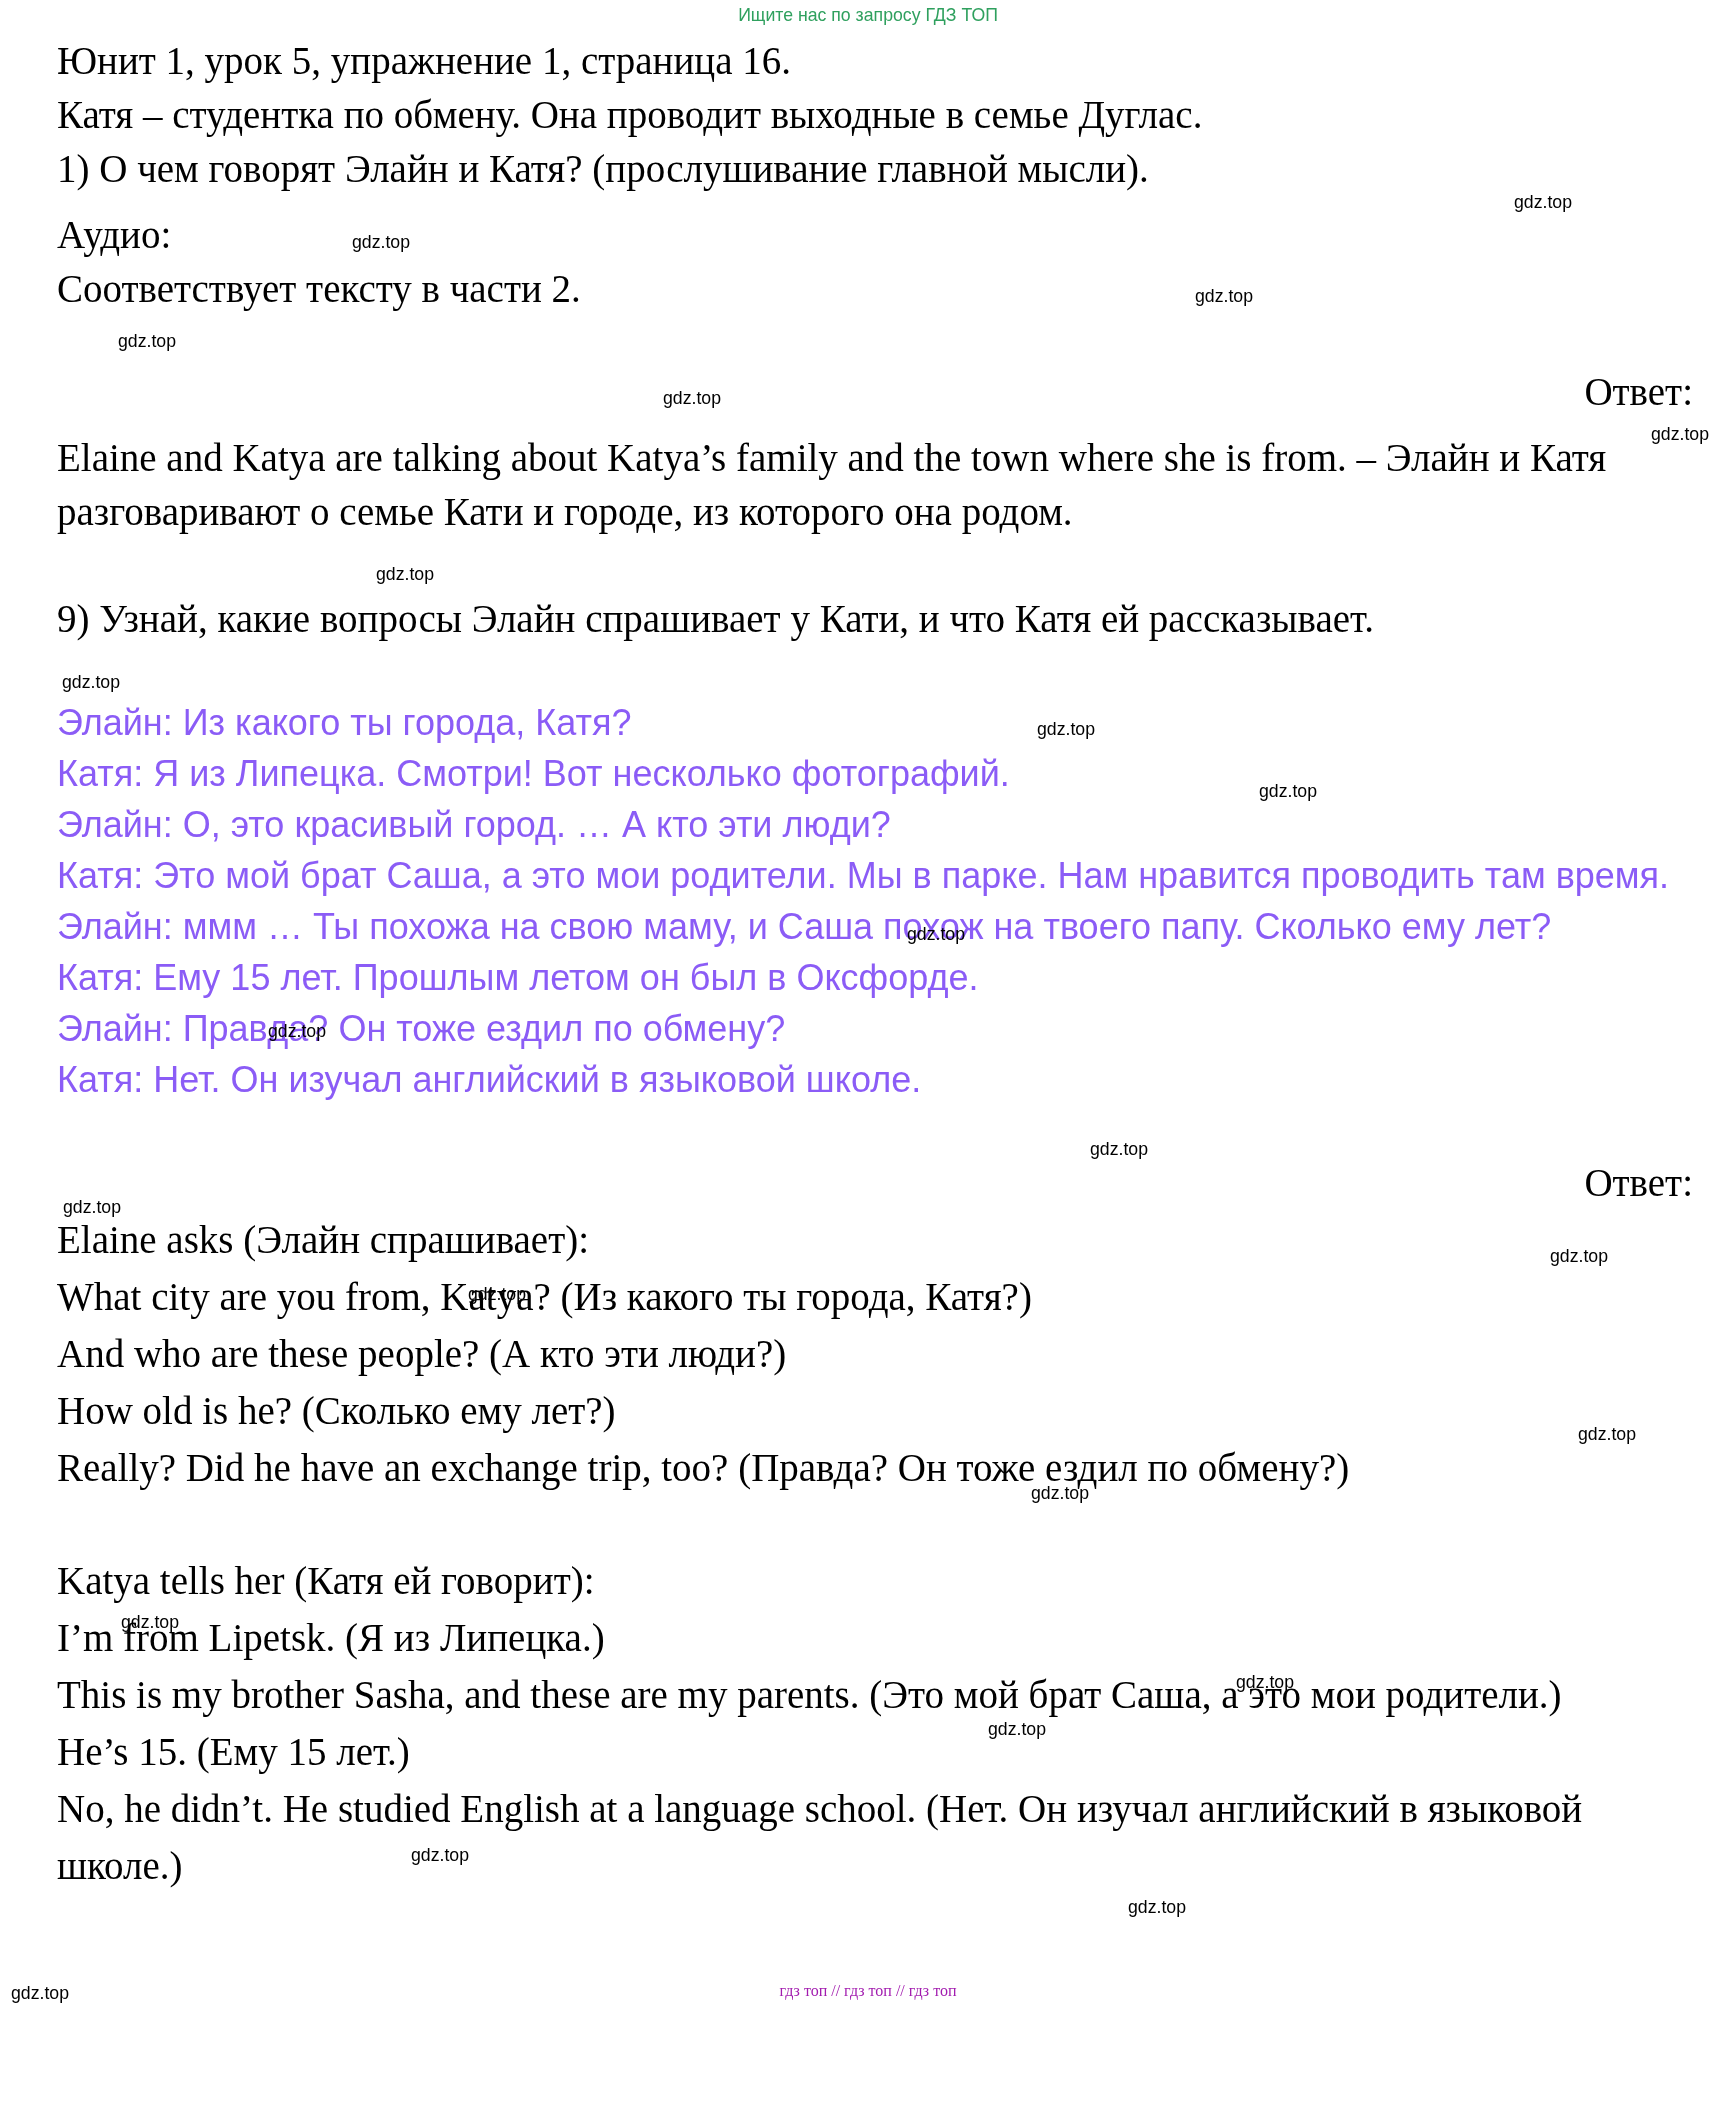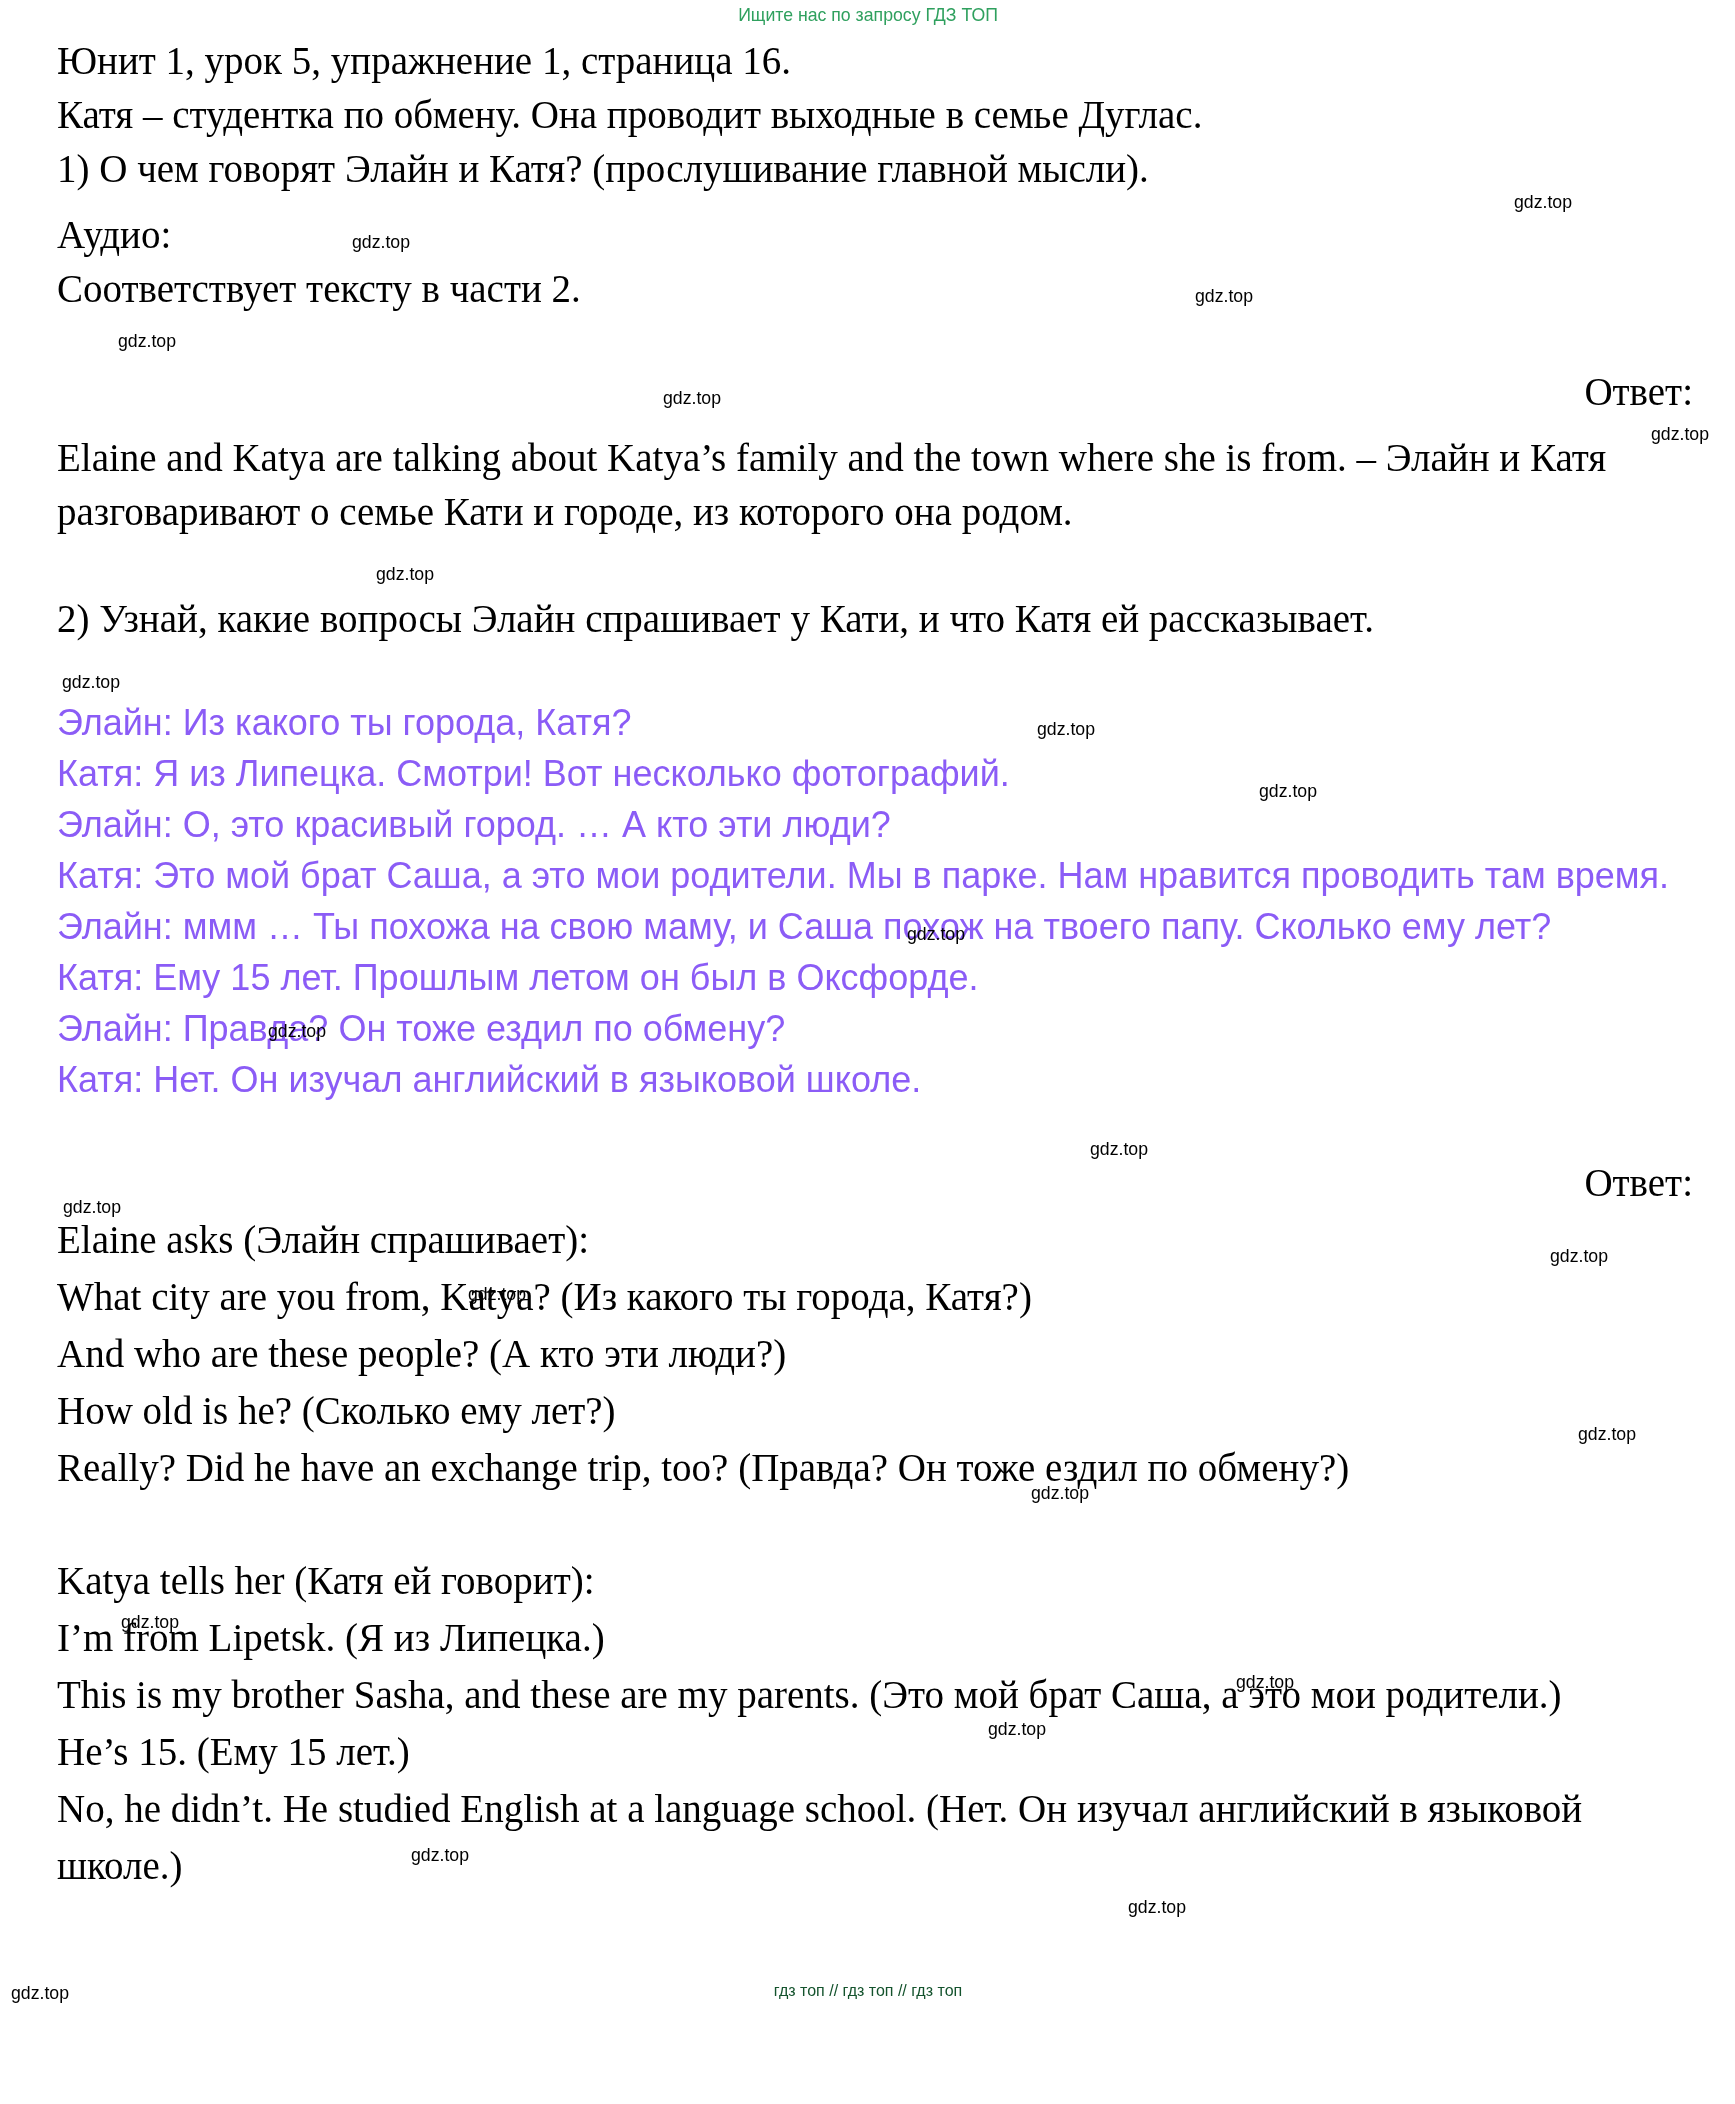--- a/index.html
+++ b/index.html
@@ -55,23 +55,23 @@
     font-size: 17.7px;
     color: #000000;
     white-space: nowrap;
   }
   .footer {
     position: absolute;
     bottom: 6.7px;
     left: 0;
     width: 100%;
     text-align: center;
-    font-family: Liberation Sans, sans-serif;
+    font-family: Liberation Serif, serif;
     font-size: 16px;
-    color: #14532d;
+    color: #a21caf;
     cursor: pointer;
   }
 </style>
 </head>
 <body>
 
 <div class="page">
 
   <div class="banner">Ищите нас по запросу ГДЗ ТОП</div>
 
@@ -80,21 +80,21 @@
     <div class="serif">Юнит 1, урок 5, упражнение 1, страница 16.</div>
     <div class="serif">Катя – студентка по обмену. Она проводит выходные в семье Дуглас.</div>
     <div class="serif">1) О чем говорят Элайн и Катя? (прослушивание главной мысли).</div>
 
     <div class="serif gap-sm">Аудио:</div>
     <div class="serif">Соответствует тексту в части 2.</div>
 
     <div class="serif gap-md">Ответ:</div>
     <div class="serif gap-sm">Elaine and Katya are talking about Katya’s family and the town where she is from. – Элайн и Катя разговаривают о семье Кати и городе, из которого она родом.</div>
 
-    <div class="serif" style="margin-top:53px">2) Узнай, какие вопросы Элайн спрашивает у Кати, и что Катя ей рассказывает.</div>
+    <div class="serif" style="margin-top:53px">9) Узнай, какие вопросы Элайн спрашивает у Кати, и что Катя ей рассказывает.</div>
 
     <div style="margin-top:51px">
       <div class="sans-line">Элайн: Из какого ты города, Катя?</div>
       <div class="sans-line">Катя: Я из Липецка. Смотри! Вот несколько фотографий.</div>
       <div class="sans-line">Элайн: О, это красивый город. … А кто эти люди?</div>
       <div class="sans-line">Катя: Это мой брат Саша, а это мои родители. Мы в парке. Нам нравится проводить там время.</div>
       <div class="sans-line">Элайн: ммм … Ты похожа на свою маму, и Саша похож на твоего папу. Сколько ему лет?</div>
       <div class="sans-line">Катя: Ему 15 лет. Прошлым летом он был в Оксфорде.</div>
       <div class="sans-line">Элайн: Правда? Он тоже ездил по обмену?</div>
       <div class="sans-line">Катя: Нет. Он изучал английский в языковой школе.</div>

